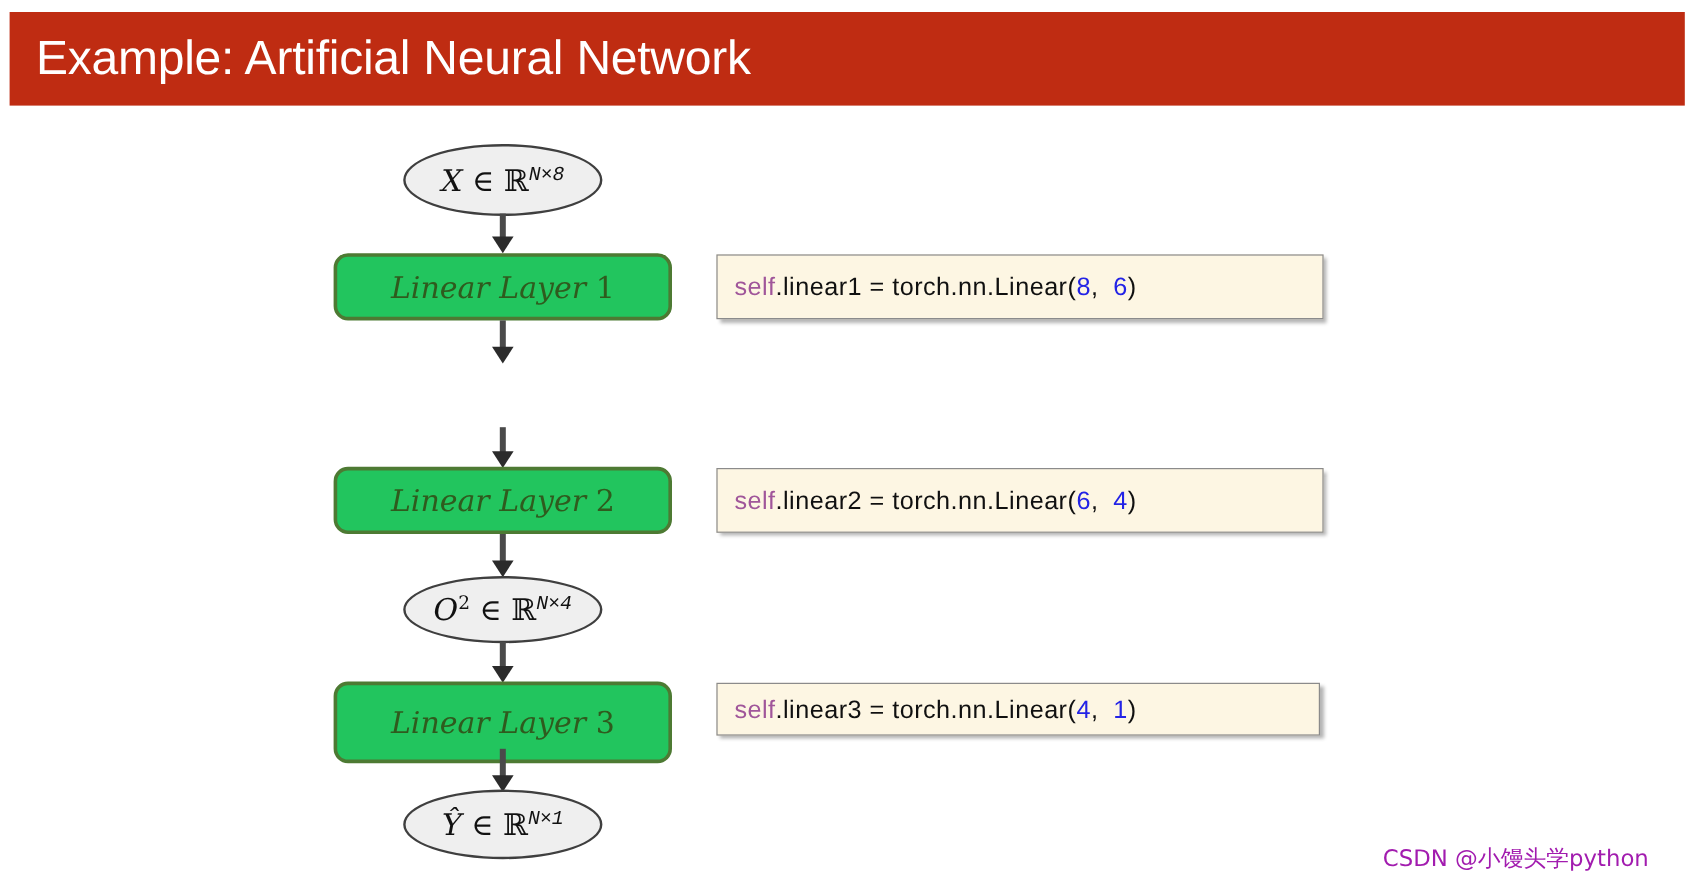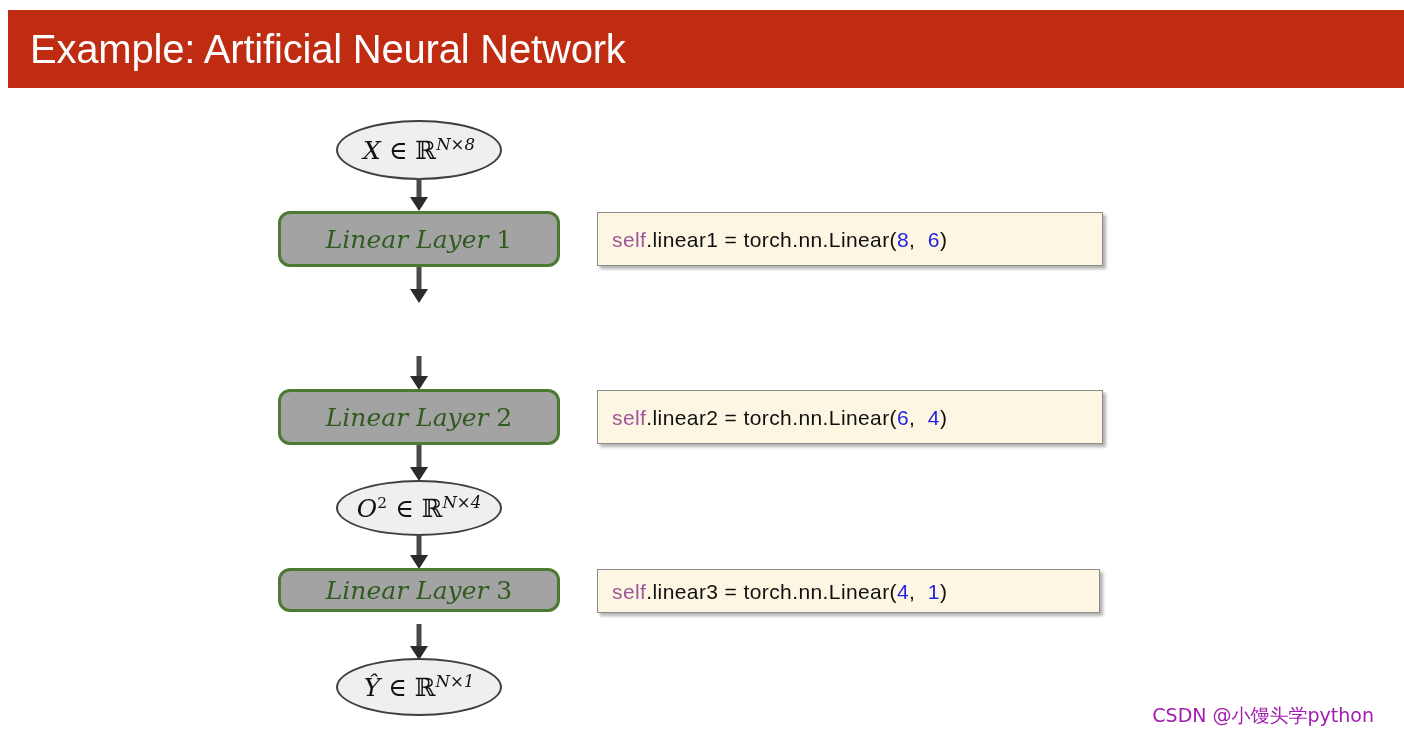--- a/index.html
+++ b/index.html
@@ -65,21 +65,21 @@
     white-space: nowrap;
     line-height: 1;
   }
 
   
   .layer-node {
     position: absolute;
     box-sizing: border-box;
     border: 3px solid #4d7a33;
     border-radius: 12px;
-    background: #a3a3a3;
+    background: #22c55e;
     display: flex;
     align-items: center;
     justify-content: center;
   }
   .layer-node .mlabel {
     font-family: "DejaVu Serif", "Liberation Serif", serif;
     font-size: 25px;
     color: #2f5b1e;
     white-space: nowrap;
     line-height: 1;
@@ -92,20 +92,21 @@
   .sup {
     font-size: 0.62em;
     vertical-align: super;
     line-height: 0;
   }
   .supbox {
     font-size: 0.66em;
     vertical-align: super;
     line-height: 0;
     font-style: italic;
+    font-family: Liberation Mono, monospace;
   }
 
   
   .arrow { position: absolute; }
   .arrow .shaft {
     position: absolute;
     left: 50%;
     top: 0;
     transform: translateX(-50%);
     width: 5px;
@@ -215,21 +216,21 @@
     <span class="mlabel">
       <span class="it">O</span><span class="sup">2</span><span>&nbsp;</span><span>∈</span><span>&nbsp;</span><span class="bb">ℝ</span><span class="supbox">N×4</span>
     </span>
   </div>
 
   <div class="arrow" style="left:405px; top:447px; width:28px; height:34px;">
     <div class="shaft" style="height:22px;"></div>
     <div class="head"></div>
   </div>
 
-  <div class="layer-node" style="left:278px; top:480px; width:282px; height:44px;text-align:center;">
+  <div class="layer-node" style="left:278px; top:480px; width:282px; height:68px;text-align:center;">
     <span class="mlabel">
       <span class="it">Linear Layer</span><span>&nbsp;</span><span class="up">3</span>
     </span>
   </div>
 
   <div class="code-box" style="left:597px; top:481px; width:503px; height:44px;">
     <span class="code"><span class="tok-self">self</span><span>.linear3 = torch.nn.Linear(</span><span class="tok-num">4</span><span>,  </span><span class="tok-num">1</span><span>)</span></span>
   </div>
 
   <div class="arrow" style="left:405px; top:536px; width:28px; height:36px;">

